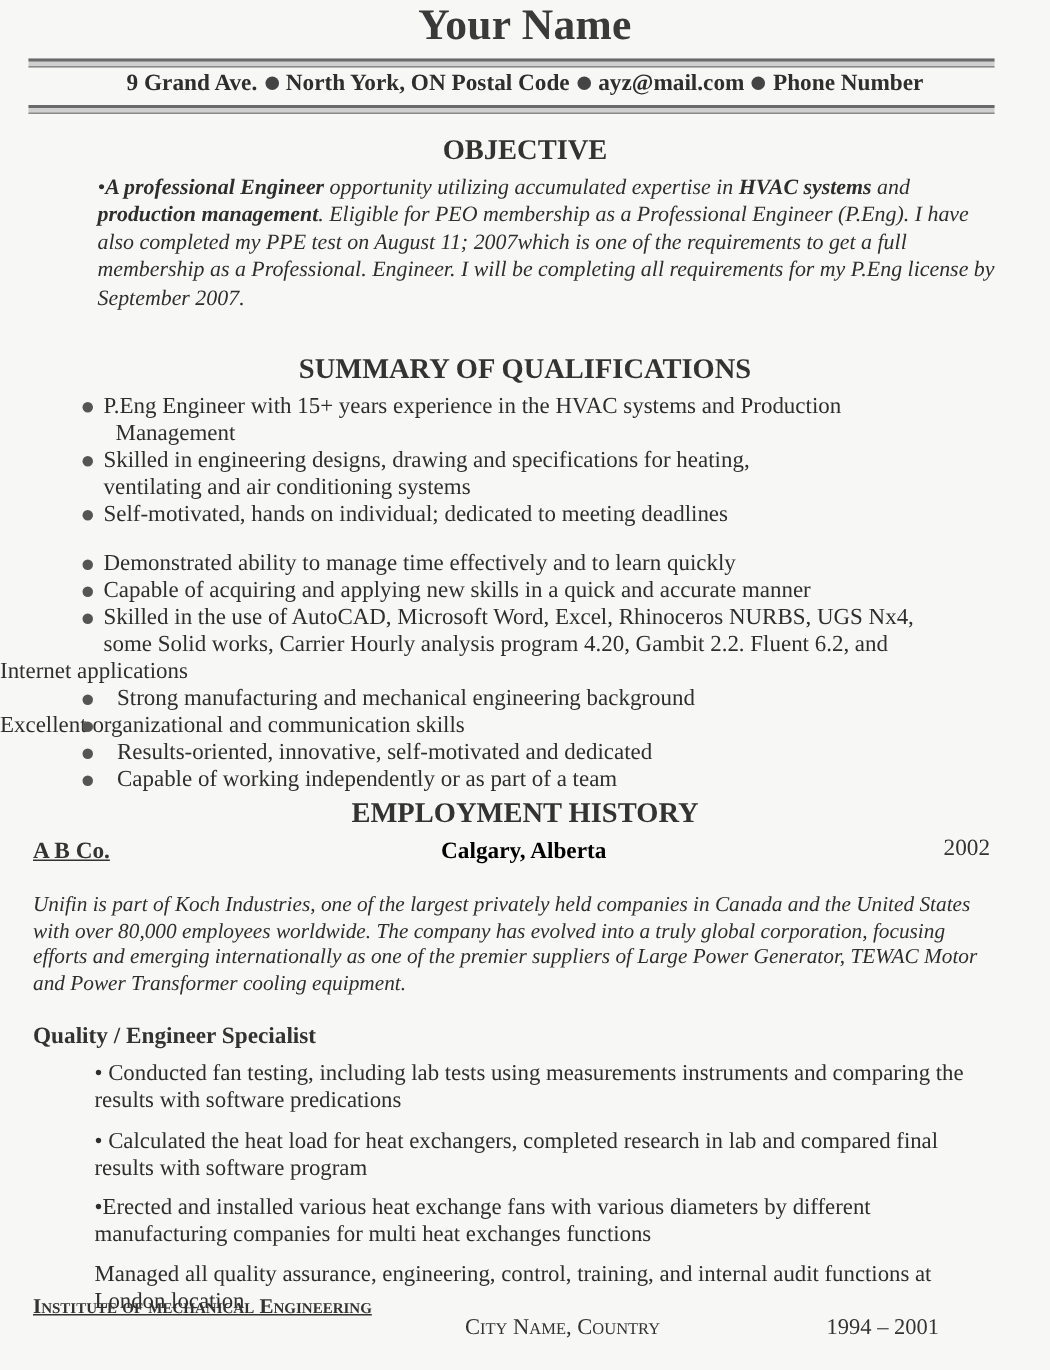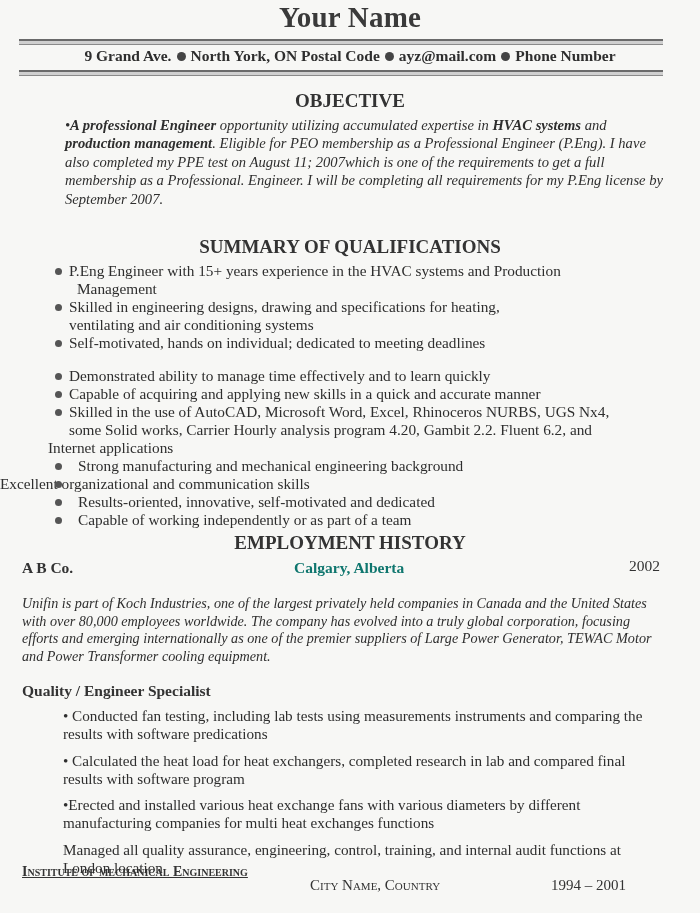--- a/index.html
+++ b/index.html
@@ -36,22 +36,22 @@
       position: absolute; left: 65px; top: 116px; width: 600px;
       font-size: 14.6px; font-style: italic; line-height: 18.4px; color: #2e2e2e;
     }
     .objective b { font-weight: bold; }
 
     .qual-list { position: absolute; left: 0; top: 262px; width: 700px; margin: 0; padding: 0; list-style: none; }
     .qual-item { position: relative; font-size: 15.3px; line-height: 18px; color: #2e2e2e; }
     .qual-item .bullet { position: absolute; width: 7px; height: 7px; border-radius: 50%; background: #555; top: 6px; }
     .qual-item .txt { display: block; }
 
-    .company { left: 22px; top: 559px; font-size: 15.5px; font-weight: bold; color: #333; }
-    .location { left: 294px; top: 559px; font-size: 15.5px; font-weight: bold; color: #0f766e; }
+    .company { left: 22px; top: 559px; font-size: 15.5px; font-weight: bold; text-decoration: underline; color: #333; }
+    .location { left: 294px; top: 559px; font-size: 15.5px; font-weight: bold; color: #000000; }
     .year { left: 629px; top: 557px; font-size: 15.5px; color: #333; }
 
     .company-desc {
       position: absolute; left: 22px; top: 595px; width: 640px;
       font-size: 14.2px; font-style: italic; line-height: 17.6px; color: #2e2e2e;
     }
     .job-title { left: 22px; top: 682px; font-size: 15.5px; font-weight: bold; color: #333; }
     .duty {
       position: absolute; left: 63px; width: 600px;
       font-size: 15.2px; line-height: 18.4px; color: #2e2e2e;
@@ -97,21 +97,21 @@
         <span class="txt" style="padding-left: 69px; margin-top: 15px;">Demonstrated ability to manage time effectively and to learn quickly</span>
       </li>
       <li class="qual-item">
         <span class="bullet" style="left: 55px;"></span>
         <span class="txt" style="padding-left: 69px;">Capable of acquiring and applying new skills in a quick and accurate manner</span>
       </li>
       <li class="qual-item">
         <span class="bullet" style="left: 55px;"></span>
         <span class="txt" style="padding-left: 69px;">Skilled in the use of AutoCAD, Microsoft Word, Excel, Rhinoceros NURBS, UGS Nx4,</span>
         <span class="txt" style="padding-left: 69px;">some Solid works, Carrier Hourly analysis program 4.20, Gambit 2.2. Fluent 6.2, and</span>
-        <span class="txt" style=" margin-left: 48px;">Internet applications</span>
+        <span class="txt" style="">Internet applications</span>
       </li>
       <li class="qual-item">
         <span class="bullet" style="left: 55px;"></span>
         <span class="txt" style="padding-left: 78px;">Strong manufacturing and mechanical engineering background</span>
       </li>
       <li class="qual-item">
         <span class="bullet" style="left: 55px;"></span>
         <span class="txt" style="">Excellent organizational and communication skills</span>
       </li>
       <li class="qual-item">

